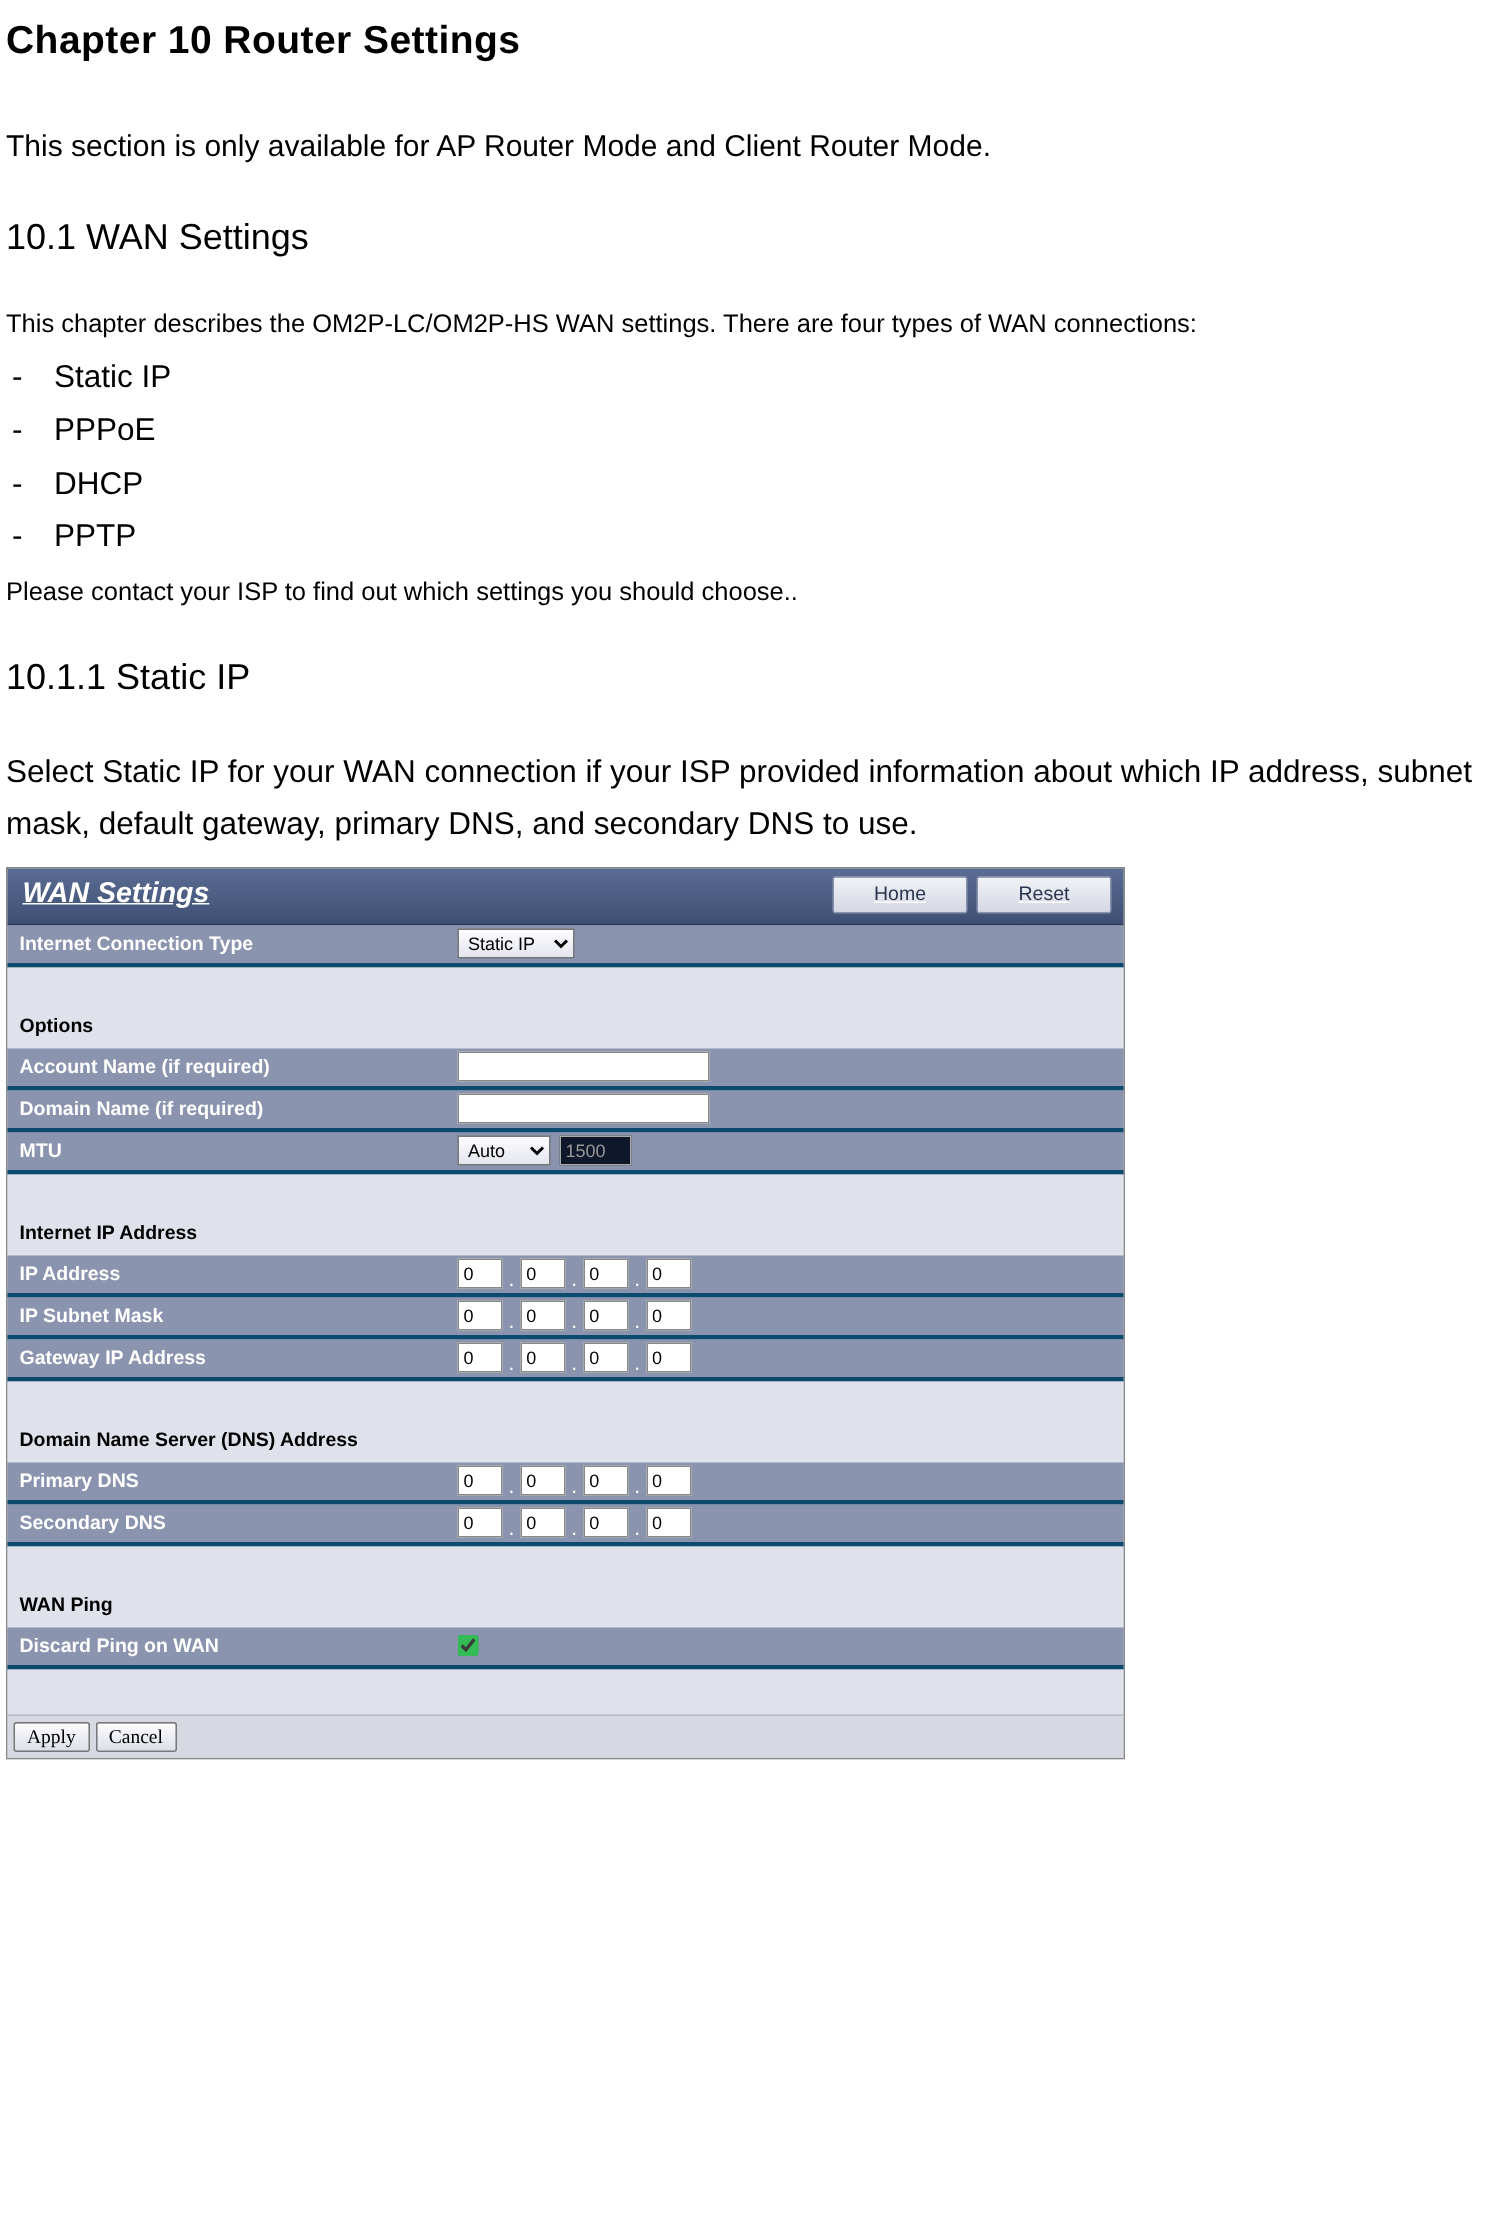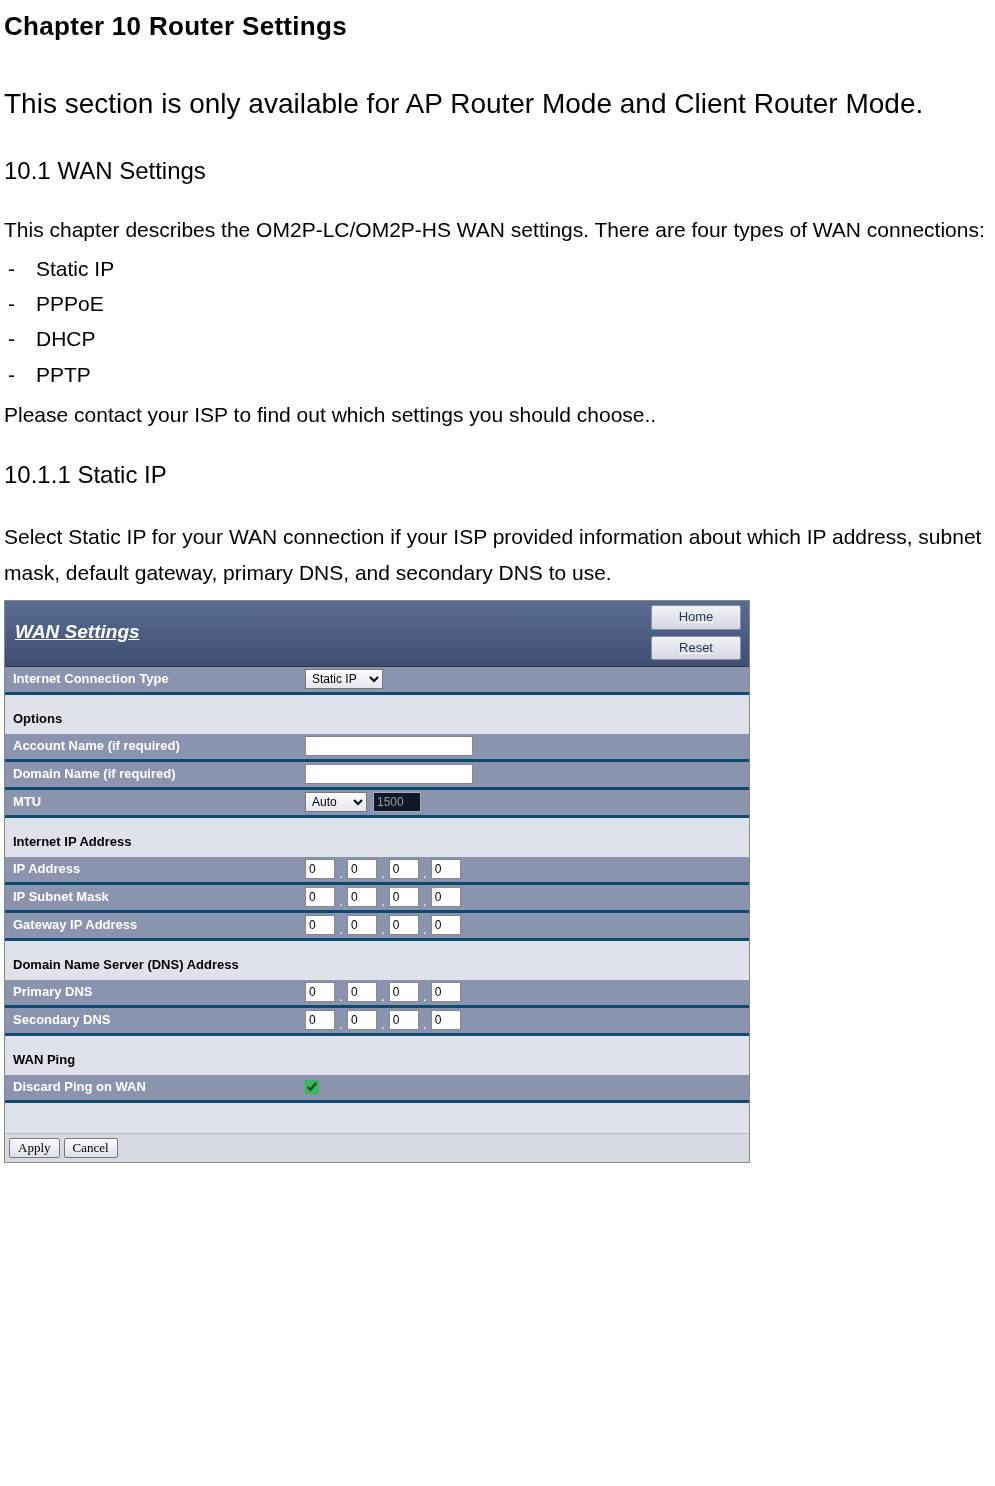--- a/index.html
+++ b/index.html
@@ -1,37 +1,37 @@
 <!DOCTYPE html>
 <html><head>
   <meta charset="utf-8">
   <style>
     * { box-sizing: border-box; margin: 0; padding: 0; }
     body { font-family: Arial, Helvetica, sans-serif; background: #fff; color: #000; font-size: 21px; line-height: 1.4; width: 995px; }
     .doc { padding: 0 4px; }
     h1.chapter { font-size: 26px; font-weight: 700; margin-bottom: 40px; margin-top: 8px; letter-spacing: 0.3px; }
-    p.intro { font-size: 28px; margin-bottom: 30px; margin-top: 14px; }
+    p.intro { font-size: 20px; margin-bottom: 30px; margin-top: 14px; }
     h2.section { font-size: 24px; font-weight: 400; margin-bottom: 28px; }
-    p.desc { font-size: 21px; margin-bottom: 6px; }
+    p.desc { font-size: 17px; margin-bottom: 6px; }
     ul.bullets { list-style: none; margin: 4px 0 8px 0; }
     ul.bullets li { font-size: 21px; padding: 3px 0; }
     ul.bullets li::before { content: "-"; display: inline-block; width: 28px; padding-left: 4px; }
     h3.subsection { font-size: 24px; font-weight: 400; margin: 28px 0 28px 0; }
     p.para { font-size: 21px; line-height: 1.7; margin-bottom: 10px; }
 
     .panel { border: 1px solid #888; width: 746px; background: #d6d9e2; font-family: Arial, sans-serif; }
     .panel-header { background: linear-gradient(#5b6c92, #3f4f74); color: #fff; font-weight: bold; font-style: italic; font-size: 19px; padding: 4px 8px 6px 10px; display: flex; align-items: center; justify-content: flex-start; border-bottom: 1px solid #2a3552; text-decoration: underline; }
     .panel-header .title { flex: 1; }
-    .panel-header .hbtns { display: flex; gap: 6px; flex-direction: column; }
+    .panel-header .hbtns { display: flex; gap: 6px; }
     .hbtn { background: linear-gradient(#f2f3f7, #d3d7e2); border: 1px solid #8892ac; color: #2b3550; font-size: 13px; font-weight: normal; font-style: normal; padding: 2px 0; width: 90px; text-align: center; border-radius: 2px; cursor: pointer; }
 
     .row { display: flex; align-items: center; min-height: 28px; border-bottom: 1px solid #b7bccd; }
     .row.shaded { background: #8b94ae; color: #fff; border-bottom: 3px solid #0c4a6e; }
     .row.shaded .rlabel { font-weight: bold; font-size: 13px; }
-    .row.heading { background: #e0e2eb; border-bottom: none; height: 39px; align-items: flex-end; padding-bottom: 6px; }
+    .row.heading { background: #e0e2eb; border-bottom: none; height: 54px; align-items: flex-end; padding-bottom: 6px; }
     .row.heading .rlabel { color: #000; font-weight: bold; font-size: 13px; }
     .row.gap { background: #e0e2eb; height: 30px; border-bottom: none; }
     .rlabel { width: 300px; padding-left: 8px; font-size: 13px; }
     .rcontrol { flex: 1; padding: 2px 0; display: flex; align-items: center; gap: 2px; }
 
     .select { background: linear-gradient(#fdfdff, #e4e6ee); border: 1px solid #777; font-size: 12px; padding: 1px 2px; height: 20px; }
     .select.connection { width: 78px; }
     .select.mtu { width: 62px; }
     .textin { border: 1px solid #888; background: #fff; height: 20px; font-size: 12px; padding: 1px 3px; }
     .textin.wide { width: 168px; }

